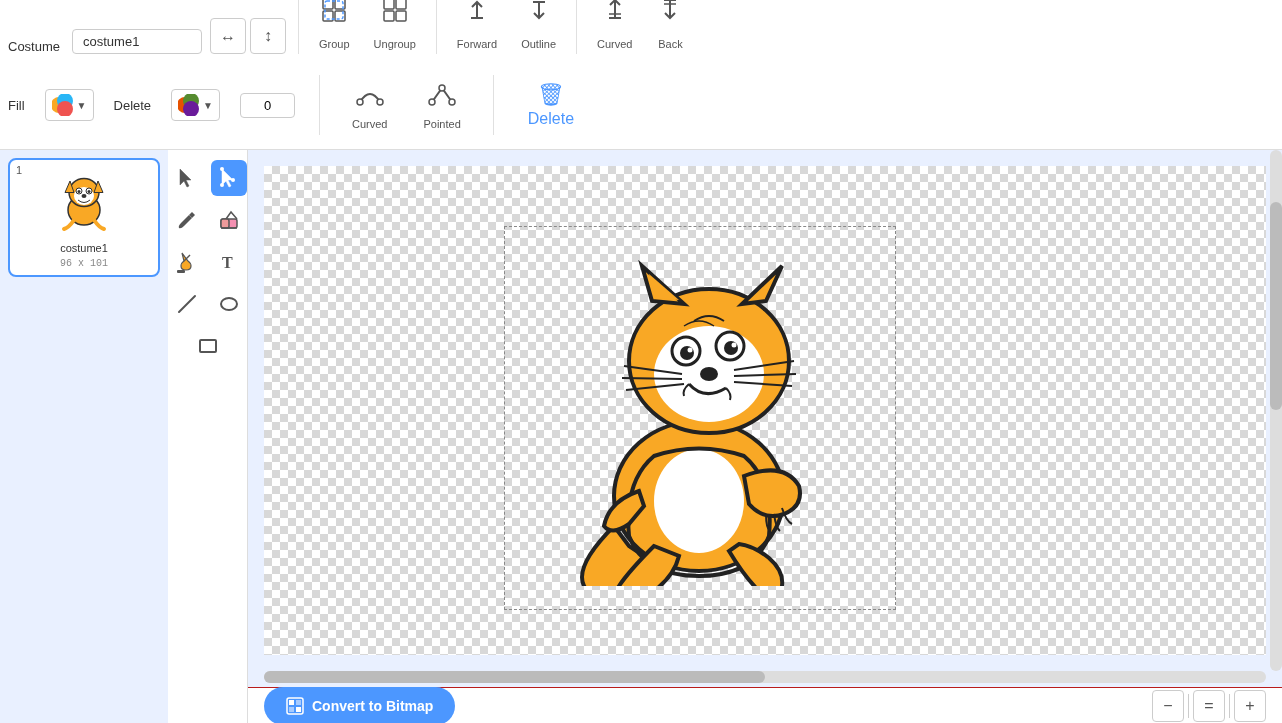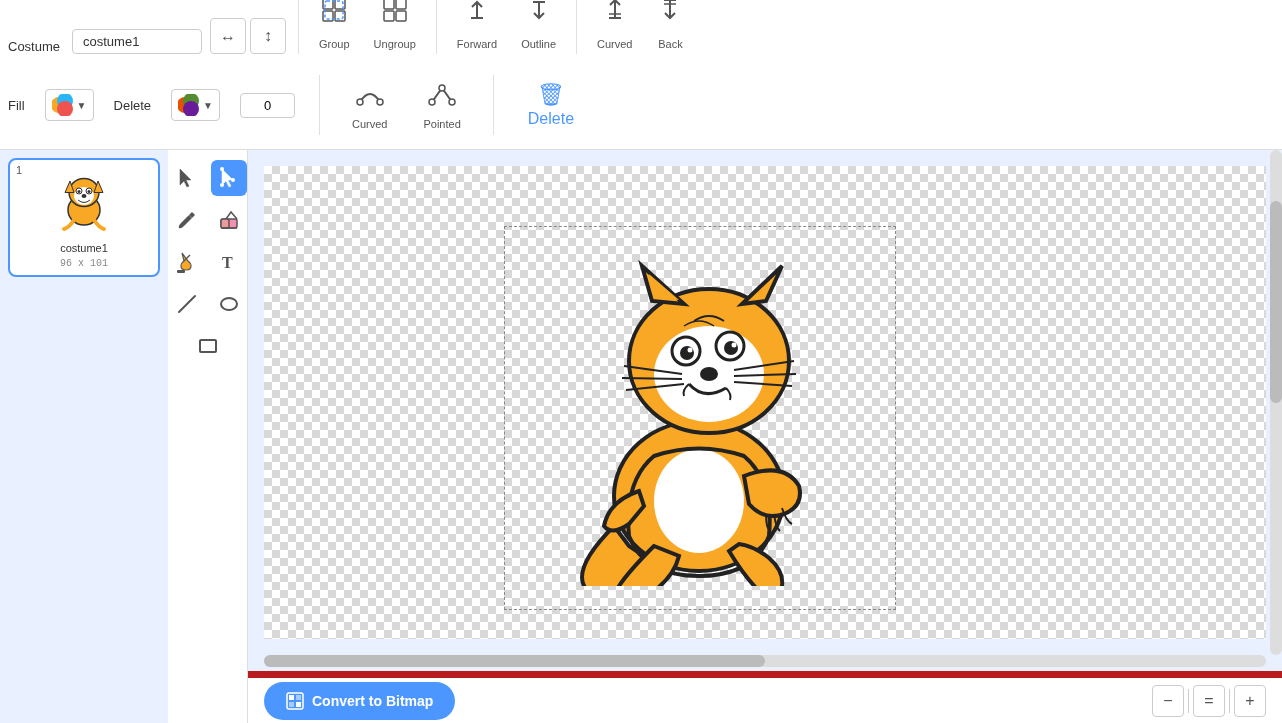--- a/index.html
+++ b/index.html
@@ -236,23 +236,23 @@
       left: 0;
       top: 0;
       width: 50%;
       height: 100%;
       background: #bbb;
       border-radius: 6px;
     }
 
     
     .bottom-bar {
-      height: 52px;
+      height: 36px;
       background: #fff;
-      border-top: 7px solid #b91c1c;
+      border-top: 1px solid #b91c1c;
       display: flex;
       align-items: center;
       justify-content: space-between;
       padding: 0 16px;
       flex-shrink: 0;
     }
     .convert-btn {
       background: #4c97ff;
       color: #fff;
       border: none;

